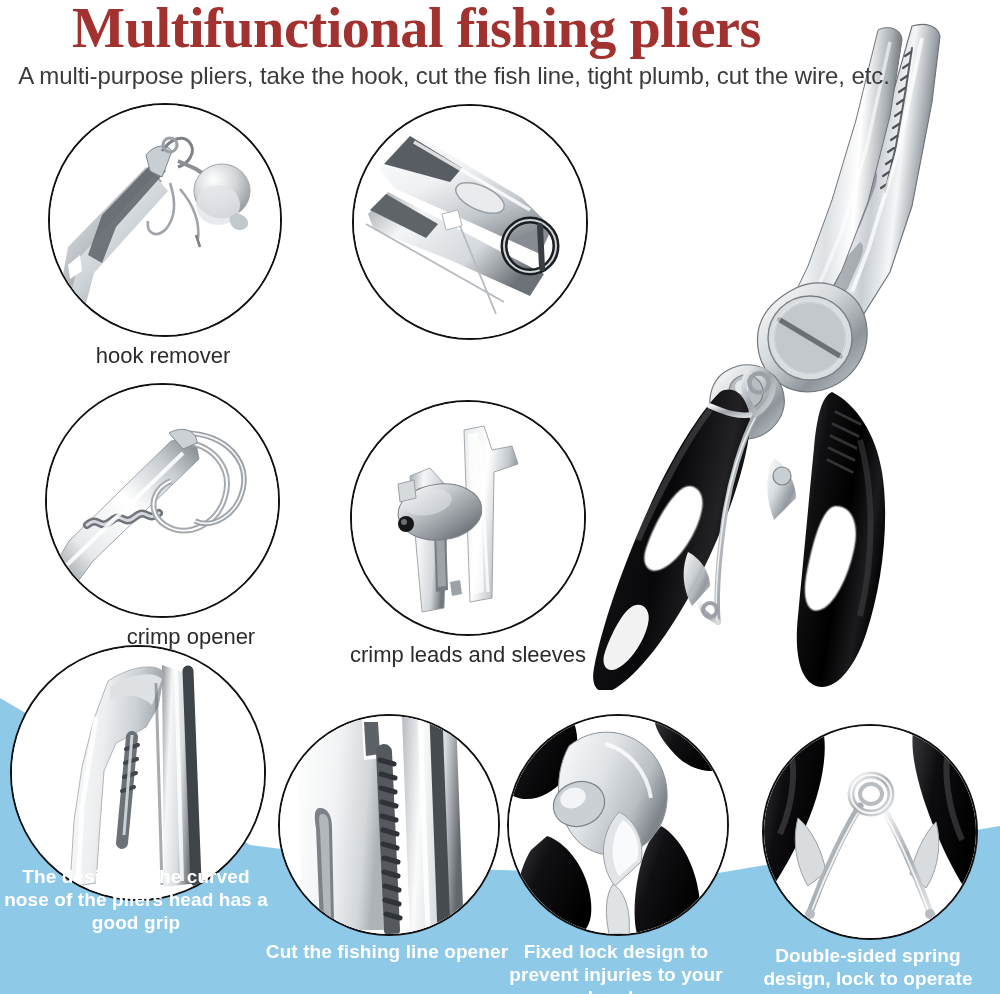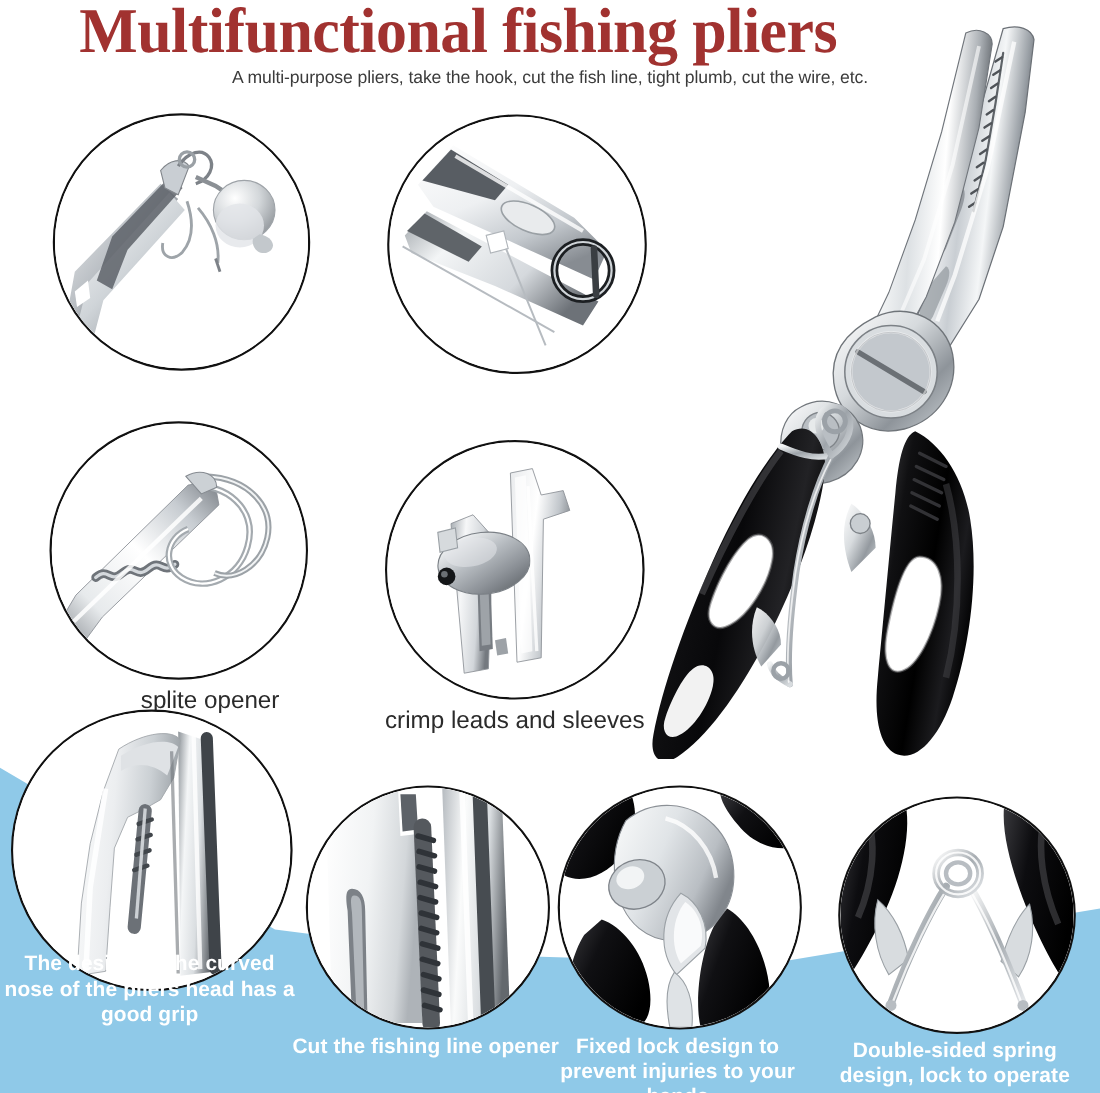--- a/index.html
+++ b/index.html
@@ -19,23 +19,23 @@
     font-size:58px;
     line-height:56px;
     letter-spacing:-0.5px;
     color:#A13230;
     margin:0;
     padding:0 0 0 0;
     transform:scaleX(0.97);
     white-space:nowrap;
   }
   .subtitle{
-    position:absolute;left:0;top:62px;width:1000px;text-align:center;z-index:6;
+    position:absolute;left:0;top:62px;width:908px;text-align:center;z-index:6;
     font-family:"Liberation Sans",sans-serif;
-    font-size:16px;
+    font-size:24px;
     color:#3b3b3b;
     letter-spacing:-0.1px;
     white-space:nowrap;
   }
 
   
   .callout{position:absolute;z-index:4;}
   .circle{
     border-radius:50%;
     border:2px solid #111;
@@ -301,20 +301,21 @@
         <ellipse cx="168" cy="100" rx="22" ry="20" fill="#e2e5e8" opacity="0.8"></ellipse>
         <path d="M186,108 C198,110 202,120 194,124 C186,128 178,120 180,112 Z" fill="#c3c8cc"></path>
 
         <path d="M120,78 C126,96 126,112 116,124 C106,134 96,128 98,116" fill="none" stroke="#9ea4a9" stroke-width="2.6"></path>
         <path d="M130,84 C142,98 150,116 148,134" fill="none" stroke="#9ea4a9" stroke-width="2.6"></path>
         <path d="M146,130 L150,142" stroke="#7d8288" stroke-width="2.6" fill="none"></path>
 
         <path d="M18,160 L30,150 L32,166 L20,174 Z" fill="#ffffff"></path>
       </svg>
     </div>
+    <div class="cap">hook remover</div>
   </div>
 
   <div class="callout" id="c-cutter">
     <div class="circle">
       <svg viewBox="0 0 232 232">
         <defs>
           <linearGradient id="g2a" x1="0" y1="0" x2="0.6" y2="1">
             <stop offset="0%" stop-color="#ffffff"></stop>
               <stop offset="45%" stop-color="#eef0f2"></stop>
             <stop offset="75%" stop-color="#c4c9ce"></stop>
@@ -373,21 +374,21 @@
         <path d="M130,56 C168,58 186,84 178,112 C170,140 140,154 118,140 C100,128 104,104 124,96" fill="none" stroke="#a4aaaf" stroke-width="6"></path>
         <path d="M130,56 C168,58 186,84 178,112 C170,140 140,154 118,140 C100,128 104,104 124,96" fill="none" stroke="#ffffff" stroke-width="2"></path>
         <path d="M140,48 C180,50 202,76 196,104 C190,130 166,144 148,136" fill="none" stroke="#9ca2a7" stroke-width="5.5"></path>
         <path d="M140,48 C180,50 202,76 196,104 C190,130 166,144 148,136" fill="none" stroke="#f2f4f5" stroke-width="1.8"></path>
 
         <path d="M122,48 C136,40 150,46 150,58 L136,64 Z" fill="#ccd1d5" stroke="#868b91" stroke-width="1"></path>
 
         <path d="M20,180 L136,68" stroke="#ffffff" stroke-width="4" opacity="0.85" fill="none"></path>
       </svg>
     </div>
-    <div class="cap">splite opener</div>
+    <div class="cap">crimp opener</div>
   </div>
 
   <div class="callout bottom" id="c-nose">
     <div class="circle">
       <svg viewBox="0 0 252 252">
         <defs>
           <linearGradient id="g5a" x1="0" y1="0" x2="1" y2="0.2">
             <stop offset="0%" stop-color="#fbfcfc"></stop>
               <stop offset="40%" stop-color="#eceef0"></stop>
             <stop offset="72%" stop-color="#cbd0d4"></stop>

